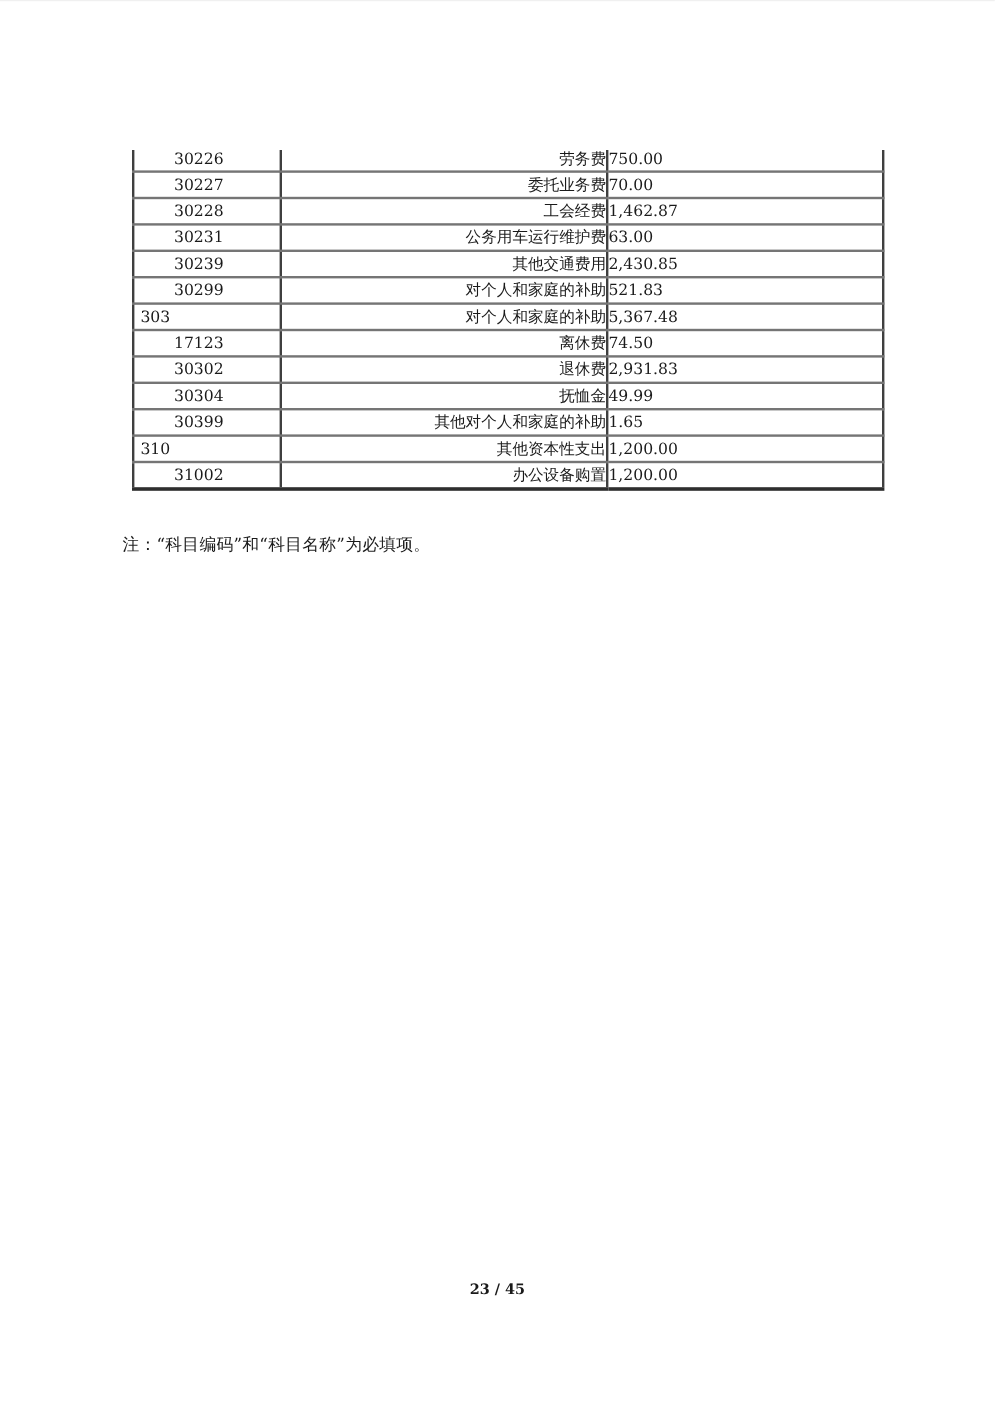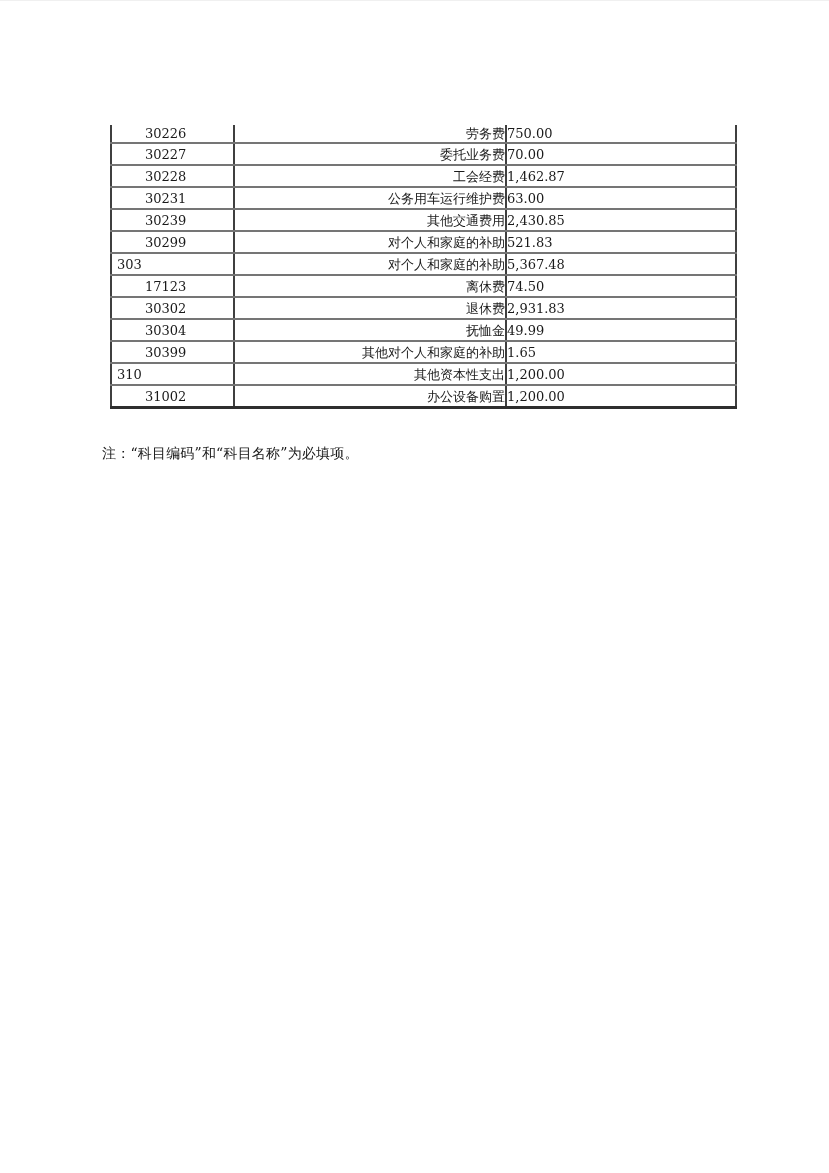--- a/index.html
+++ b/index.html
@@ -150,14 +150,15 @@
       <tr>
         <td class="code" data-level="2">31002</td>
         <td class="name">办公设备购置</td>
         <td class="value">1,200.00</td>
       </tr>
     </tbody>
   </table>
 
   <div class="note">注：“科目编码”和“科目名称”为必填项。</div>
 
+  <div class="footer">23 / 45</div>
 
 </div>
 
 </body></html>

